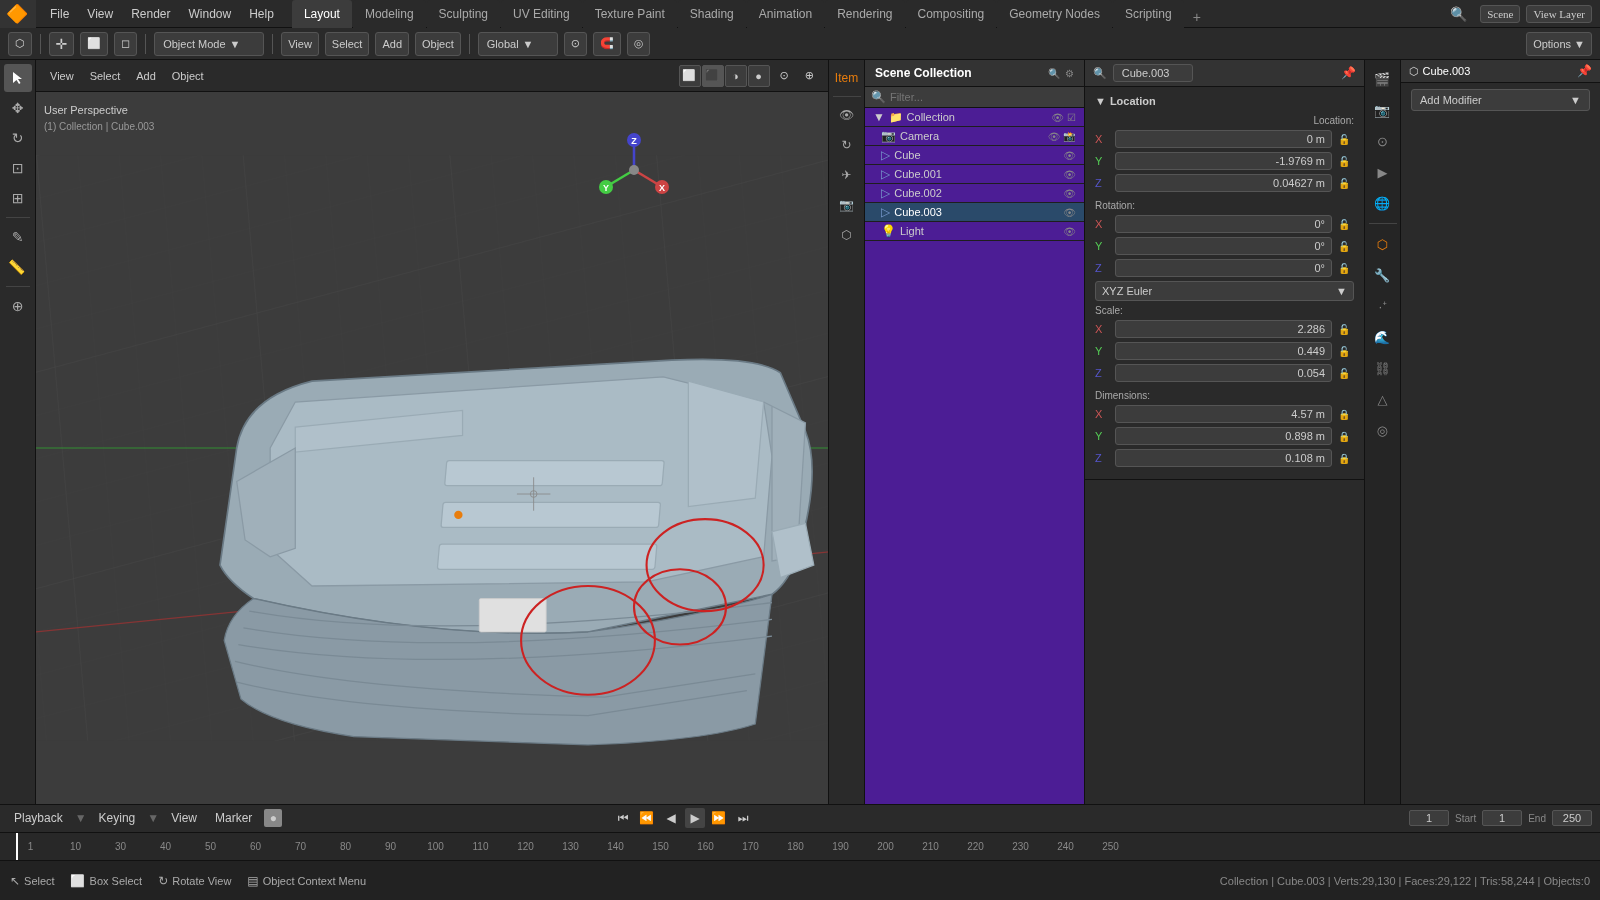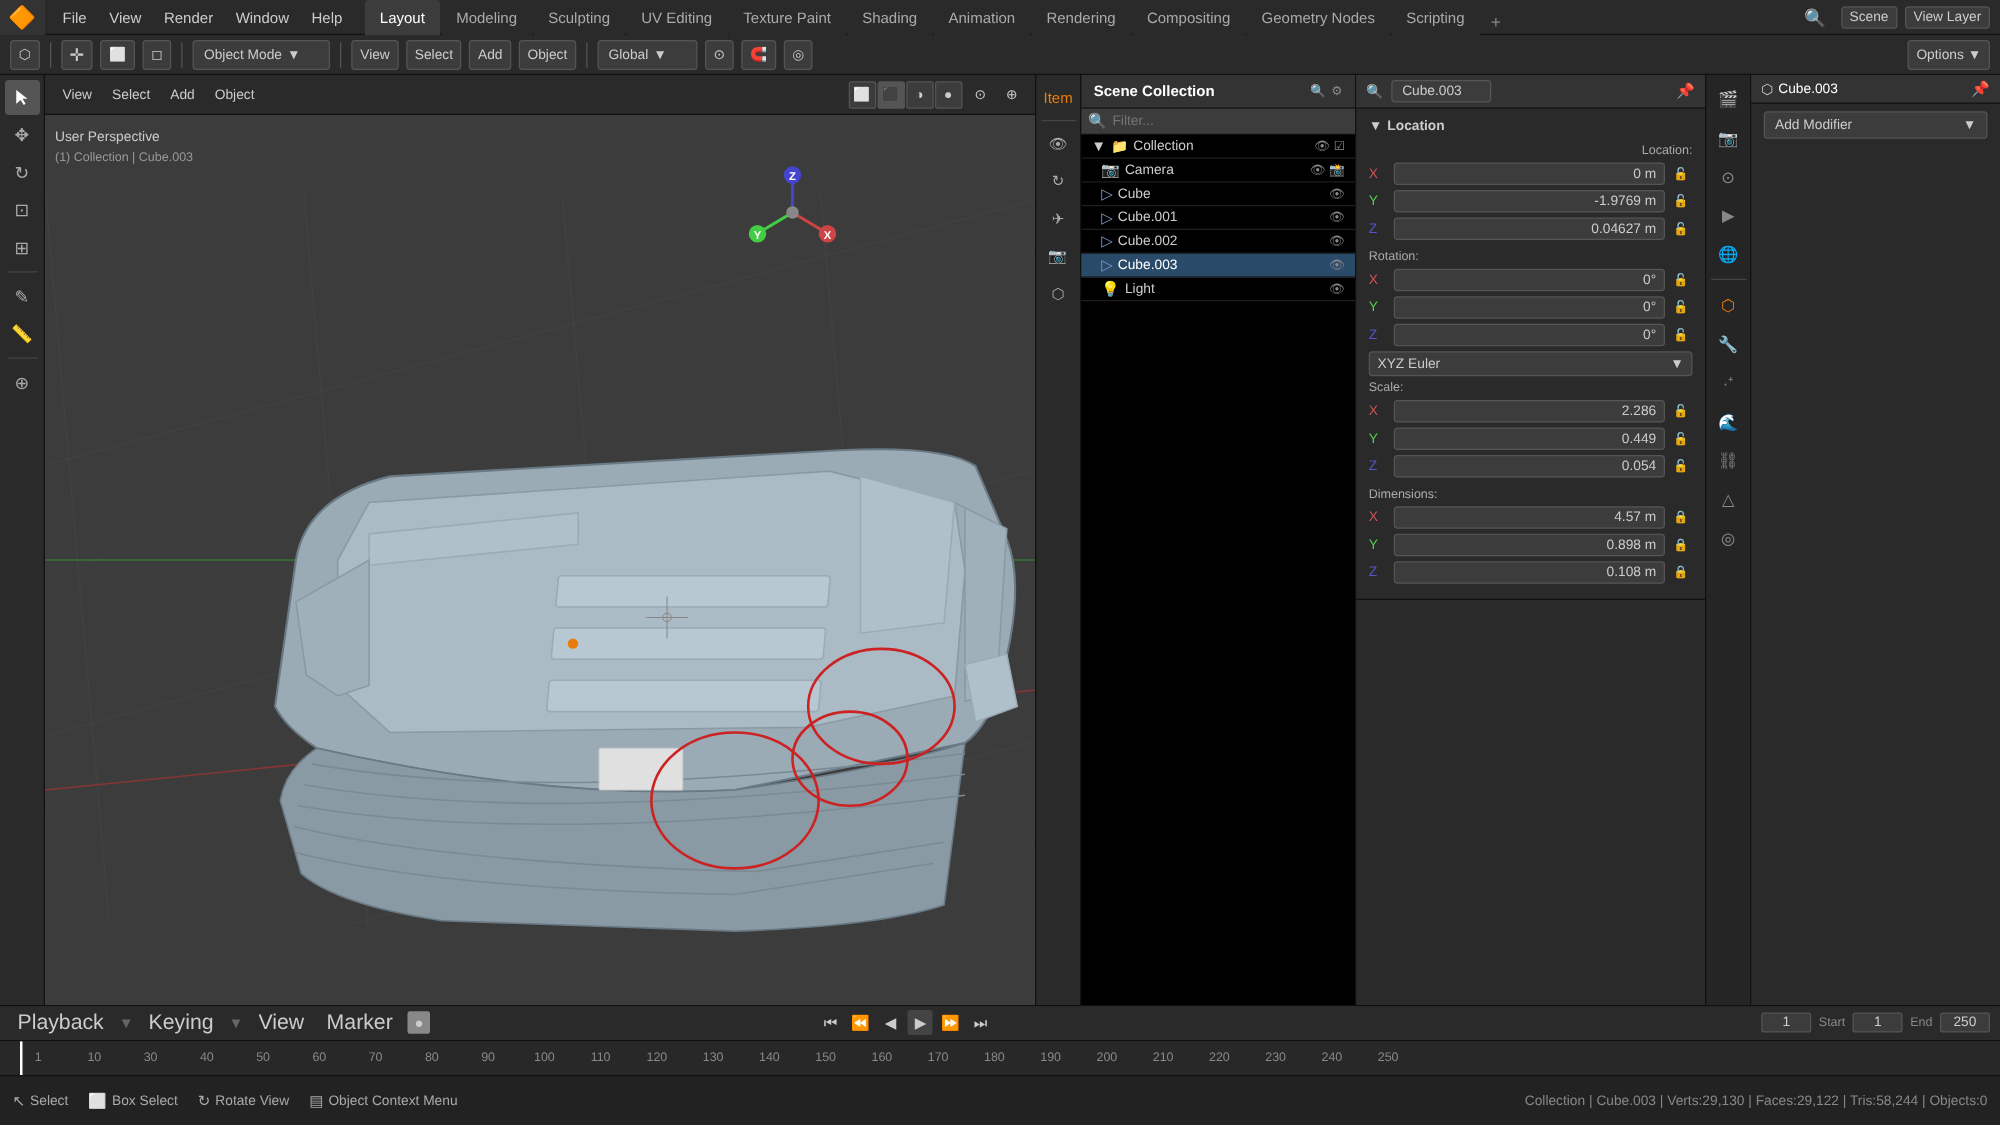--- a/index.html
+++ b/index.html
@@ -11,21 +11,21 @@
       border-bottom: 1px solid #111;
     }
     .menu-logo { width: 36px; height: 28px; display: flex; align-items: center; justify-content: center; background: #333; }
     .menu-items { display: flex; align-items: center; gap: 2px; padding: 0 6px; }
     .menu-item { padding: 2px 8px; cursor: pointer; color: #ccc; font-size: 12px; border-radius: 3px; }
     .workspace-tabs { display: flex; align-items: flex-end; flex: 1; padding: 0 4px; gap: 1px; }
     .workspace-tab { padding: 3px 12px; cursor: pointer; color: #aaa; font-size: 12px; background: #2a2a2a; border-radius: 3px 3px 0 0; height: 28px; display: flex; align-items: center; }
     .workspace-tab.active { background: #3c3c3c; color: #fff; }
     .plus-tab { padding: 3px 8px; cursor: pointer; color: #888; font-size: 14px; }
     .top-right { display: flex; align-items: center; gap: 6px; padding: 0 8px; margin-left: auto; }
-    .scene-selector { background: #3c3c3c; border: 1px solid #555; color: #ccc; padding: 2px 6px; font-size: 11px; border-radius: 3px; }
+    .scene-selector { background: #3c3c3c; border: 1px solid #555; color: #ccc; padding: 2px 6px; font-size: 11px; border-radius: 3px; font-family: Liberation Serif, serif; }
 
     
     #second-toolbar {
       width: 100%; height: 32px; background: #2a2a2a; display: flex; align-items: center; gap: 6px;
       padding: 0 8px; border-bottom: 1px solid #111;
     }
     .toolbar-btn { 
       background: #3c3c3c; border: 1px solid #555; color: #ccc; padding: 2px 6px; 
       font-size: 11px; border-radius: 3px; cursor: pointer; height: 24px; display: flex; align-items: center; gap: 3px;
     }
@@ -91,21 +91,21 @@
       cursor: pointer; font-size: 10px; display: flex; align-items: center; justify-content: center;
     }
     .props-dropdown {
       width: 100%; background: #3c3c3c; border: 1px solid #555; color: #ccc;
       padding: 3px 6px; font-size: 11px; border-radius: 3px; display: flex; align-items: center; justify-content: space-between;
       cursor: pointer; margin-bottom: 4px;
     }
 
     
     #outliner {
-      width: 220px; background: #000000; border-left: 1px solid #111; display: flex; flex-direction: column;
+      width: 220px; background: #4c1d95; border-left: 1px solid #111; display: flex; flex-direction: column;
     }
     #outliner-header {
       background: #333; padding: 6px 10px; font-size: 12px; color: #fff; font-weight: bold;
       border-bottom: 1px solid #111; display: flex; align-items: center; justify-content: space-between;
     }
     .outliner-item {
       display: flex; align-items: center; padding: 2px 8px; cursor: pointer; font-size: 11px;
       color: #ccc; border-bottom: 1px solid #1e1e1e; gap: 4px;
     }
     .outliner-item.active { background: #2a4a6a; color: #fff; }
@@ -117,21 +117,21 @@
 
     
     #bottom-area {
       width: 100%; height: 56px; background: #2a2a2a; border-top: 1px solid #111;
       display: flex; flex-direction: column;
     }
     #timeline-toolbar {
       height: 28px; background: #2a2a2a; display: flex; align-items: center; gap: 6px;
       padding: 0 8px; border-bottom: 1px solid #111;
     }
-    .timeline-btn { background: transparent; border: none; color: #ccc; padding: 2px 6px; font-size: 17px; cursor: pointer; }
+    .timeline-btn { background: transparent; border: none; color: #ccc; padding: 2px 6px; font-size: 12px; cursor: pointer; }
     .timeline-controls { display: flex; align-items: center; gap: 4px; margin: 0 auto; }
     .timeline-ctrl-btn { 
       width: 20px; height: 20px; background: transparent; border: none; color: #ccc;
       cursor: pointer; font-size: 12px; display: flex; align-items: center; justify-content: center;
     }
     .timeline-frame-input {
       background: #3c3c3c; border: 1px solid #555; color: #ccc; width: 40px; text-align: center;
       font-size: 11px; padding: 1px 3px; border-radius: 2px;
     }
     #timeline-scrubber {

